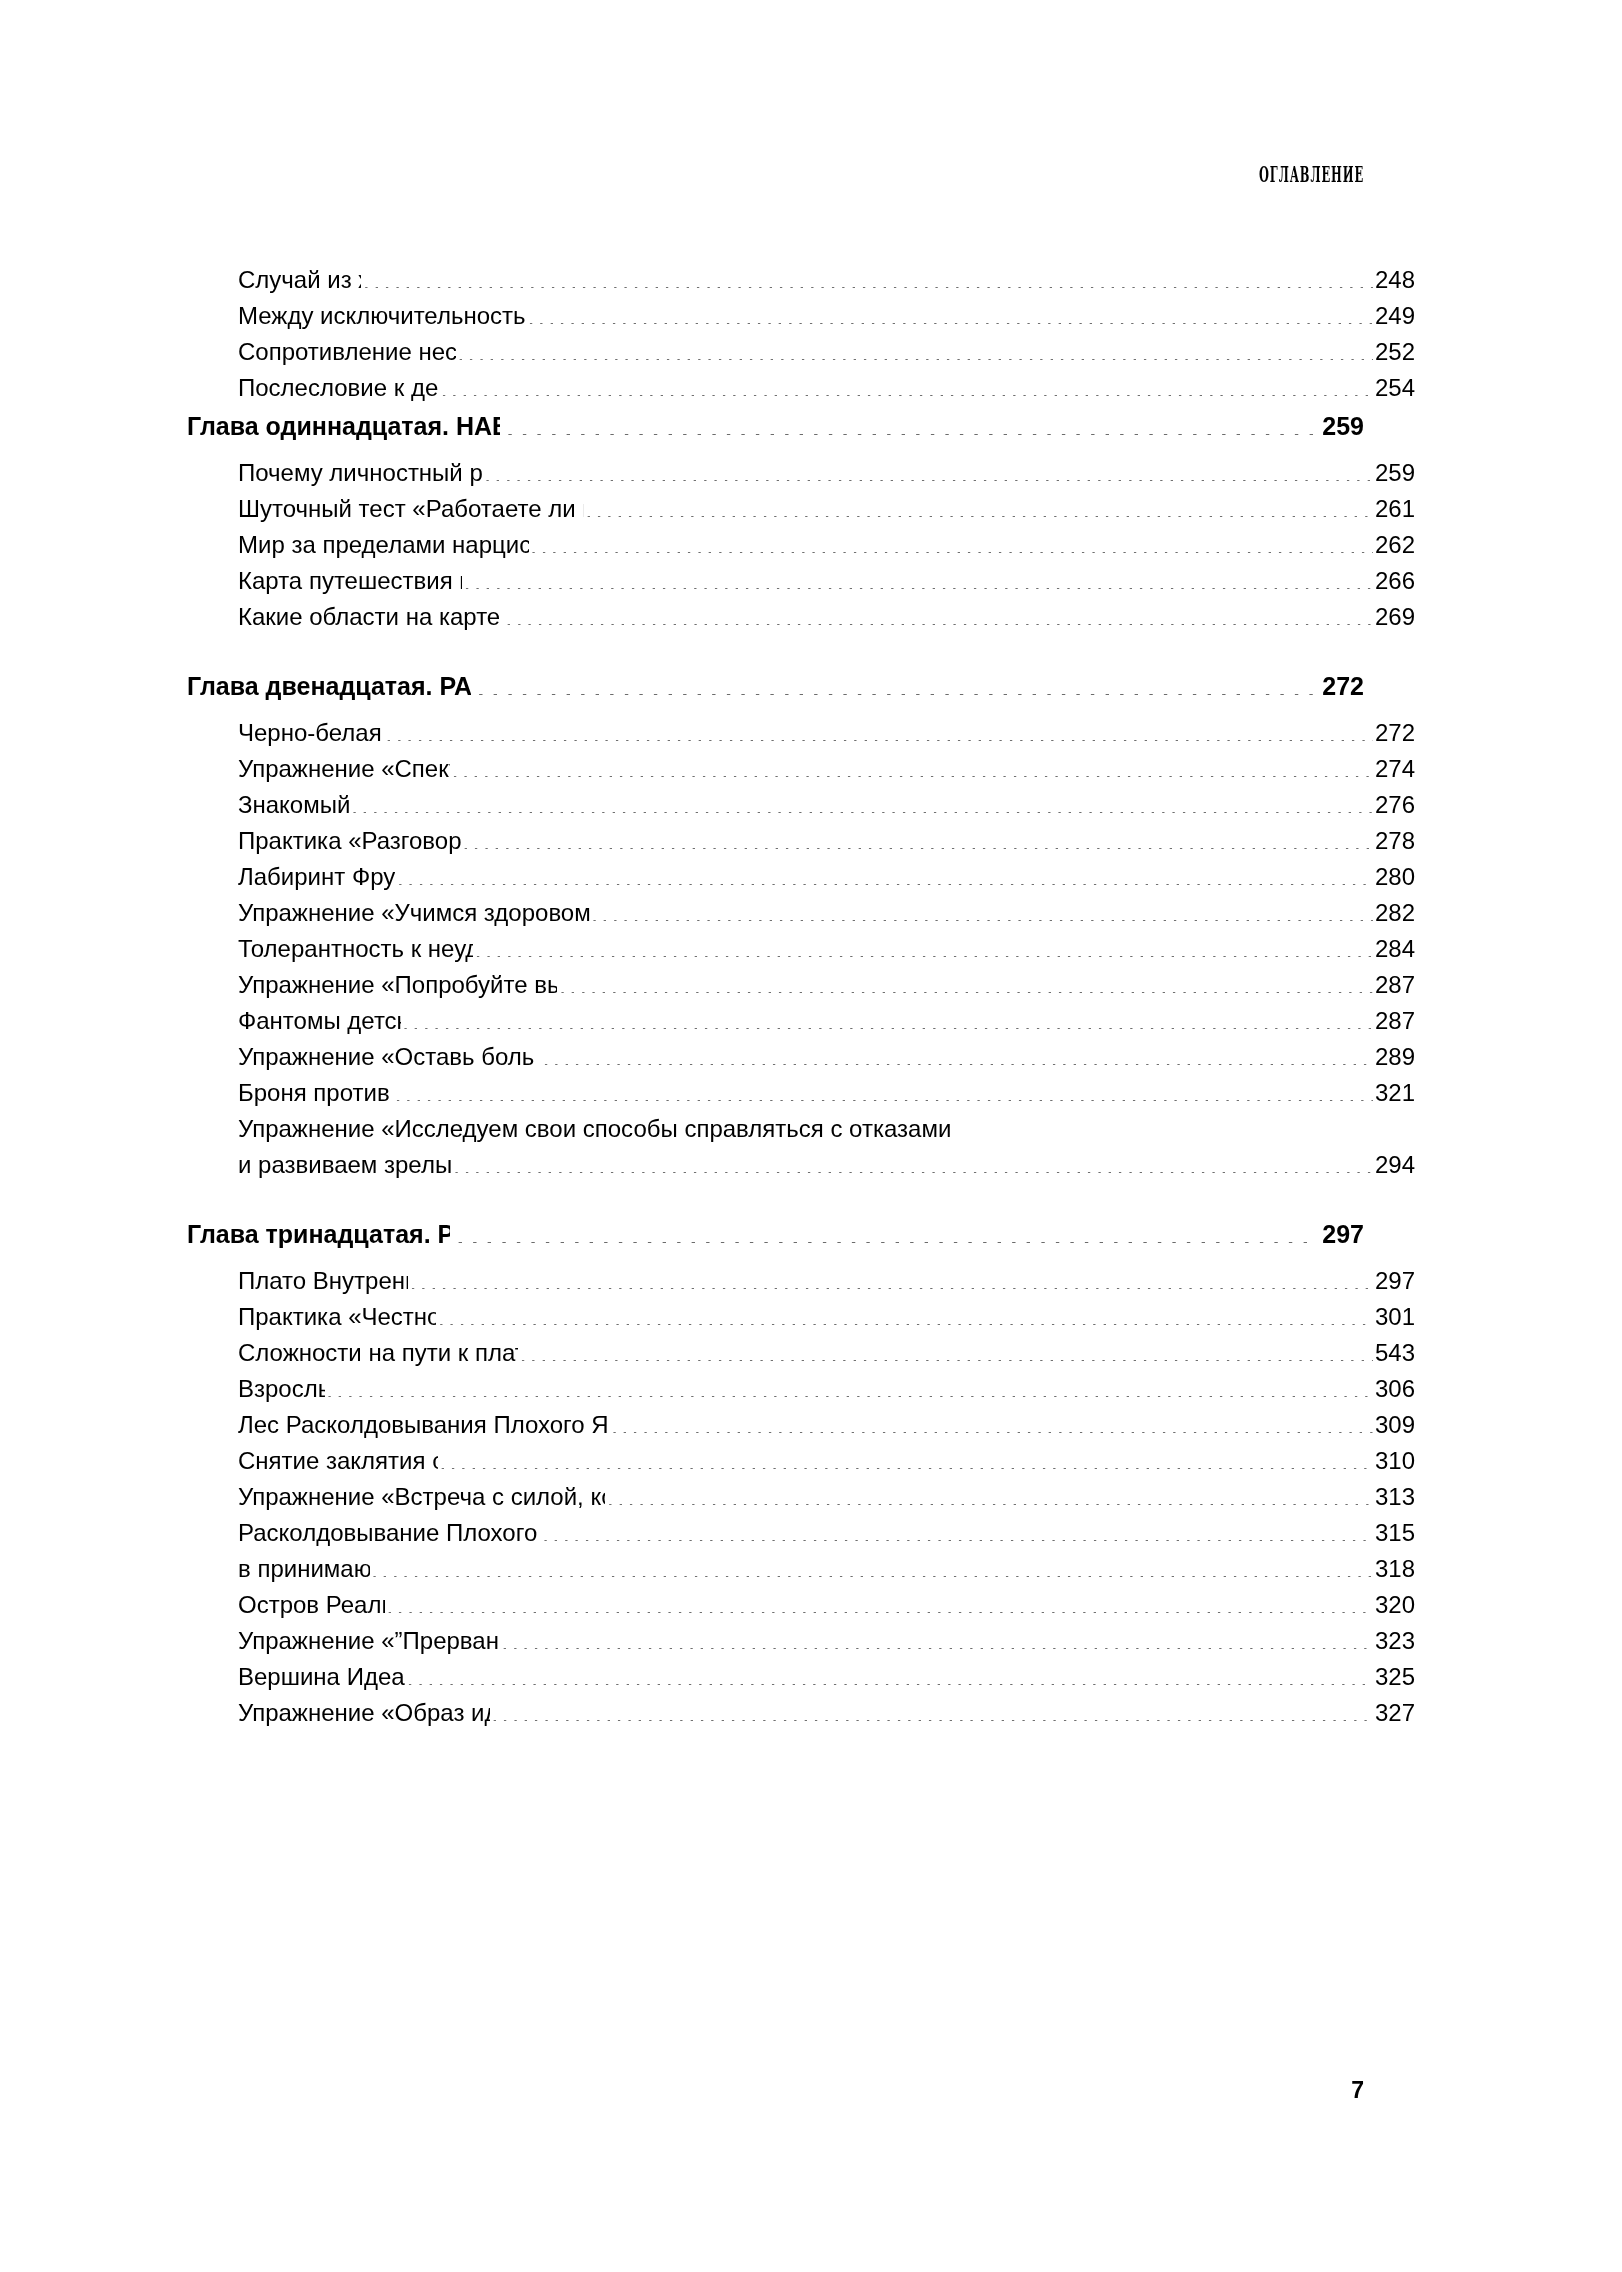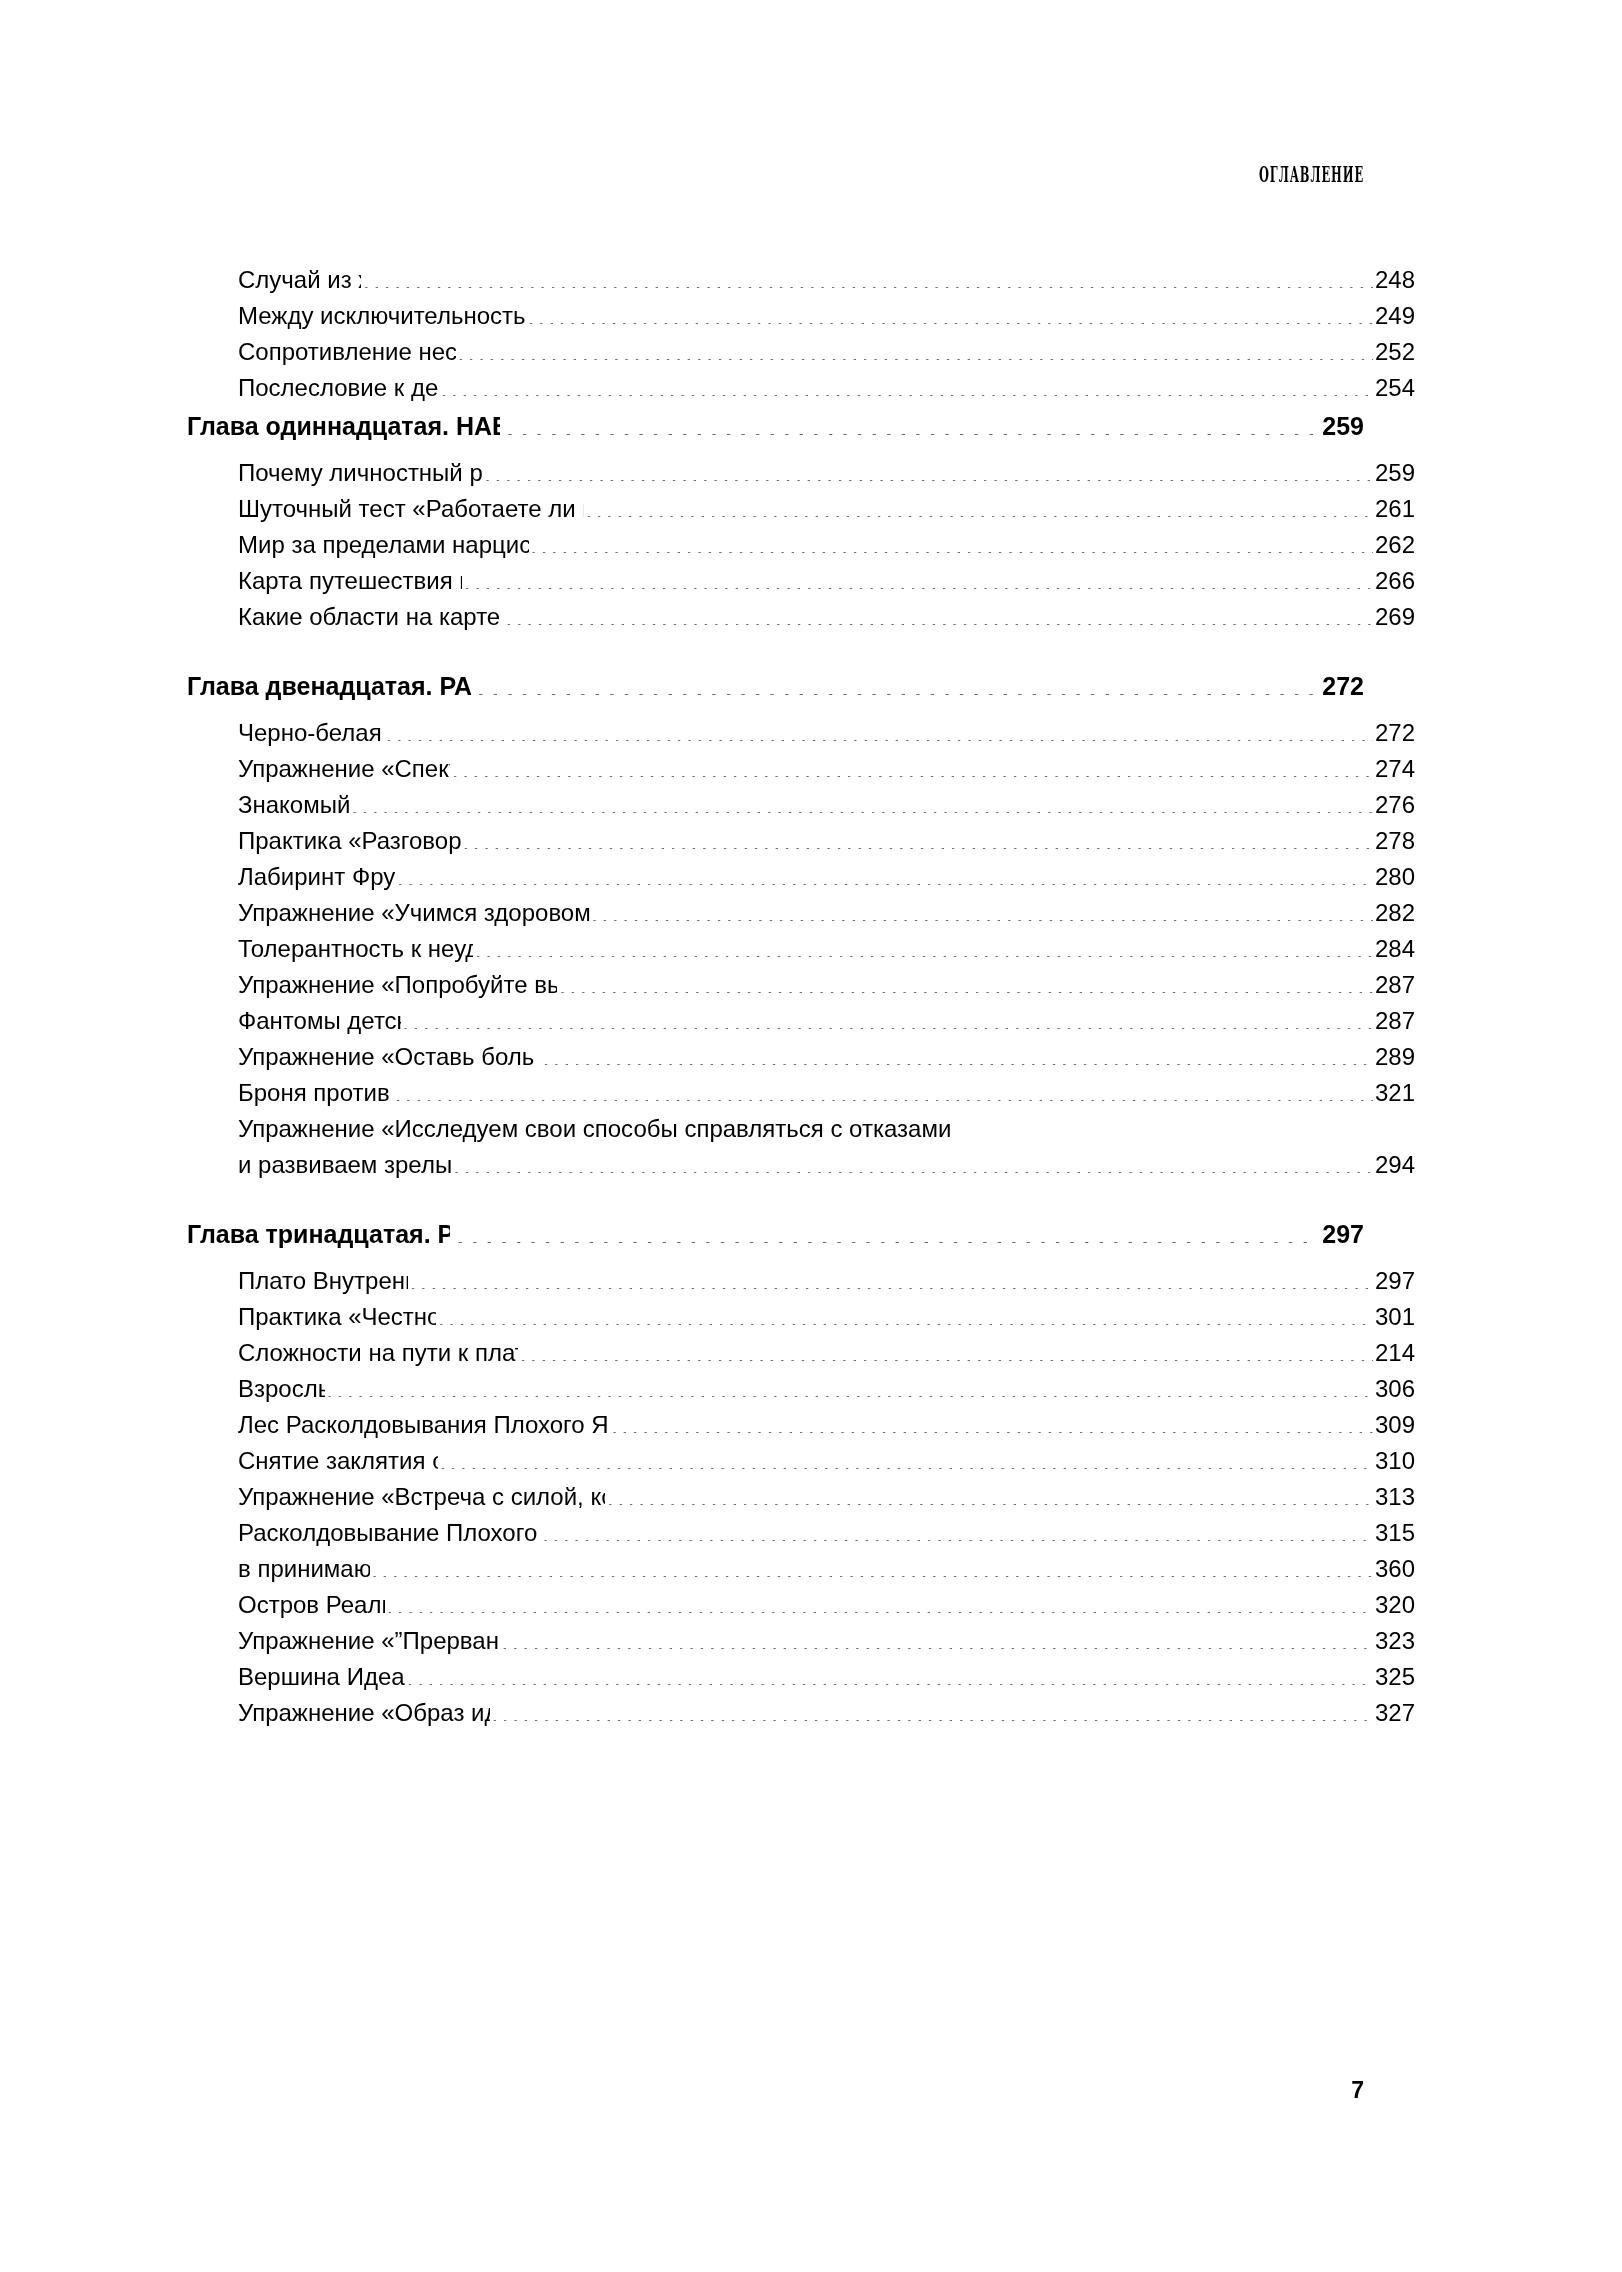--- a/index.html
+++ b/index.html
@@ -298,21 +298,21 @@
             <span class="pagenum">297</span>
           </div>
           <div class="toc-row sub">
             <span class="label">Практика «Честное зеркало»</span>
             <span class="leader"></span>
             <span class="pagenum">301</span>
           </div>
           <div class="toc-row sub">
             <span class="label">Сложности на пути к плато Внутренних Опор</span>
             <span class="leader"></span>
-            <span class="pagenum">214</span>
+            <span class="pagenum">543</span>
           </div>
           <div class="toc-row sub">
             <span class="label">Взрослым»</span>
             <span class="leader"></span>
             <span class="pagenum">306</span>
           </div>
           <div class="toc-row sub">
             <span class="label">Лес Расколдовывания Плохого Я и Плохого Внутреннего Родителя</span>
             <span class="leader"></span>
             <span class="pagenum">309</span>
@@ -328,21 +328,21 @@
             <span class="pagenum">313</span>
           </div>
           <div class="toc-row sub">
             <span class="label">Расколдовывание Плохого Внутреннего Родителя</span>
             <span class="leader"></span>
             <span class="pagenum">315</span>
           </div>
           <div class="toc-row sub">
             <span class="label">в принимающего»</span>
             <span class="leader"></span>
-            <span class="pagenum">360</span>
+            <span class="pagenum">318</span>
           </div>
           <div class="toc-row sub">
             <span class="label">Остров Реального Я</span>
             <span class="leader"></span>
             <span class="pagenum">320</span>
           </div>
           <div class="toc-row sub">
             <span class="label">Упражнение «”Прерванное” Реальное Я»</span>
             <span class="leader"></span>
             <span class="pagenum">323</span>

